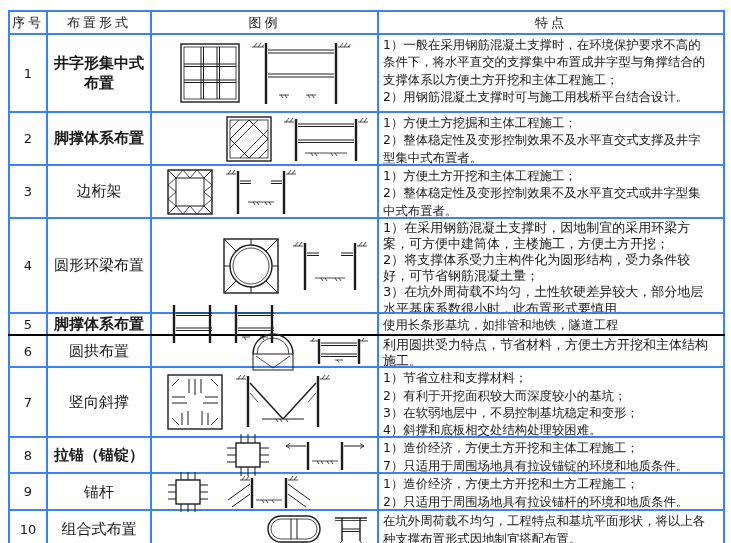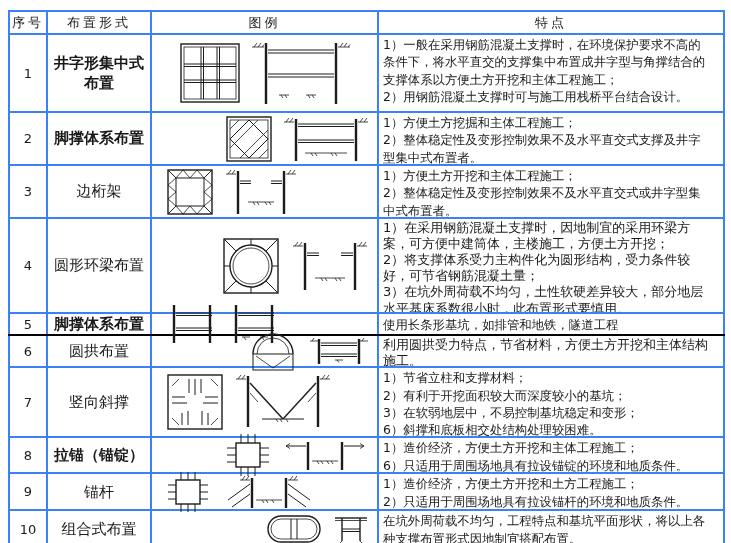--- a/index.html
+++ b/index.html
@@ -287,21 +287,21 @@
         <line x1="28" y1="48" x2="70" y2="48"></line>
         <path d="M42,48l2,3M46,48l2,3M52,48l2,3" class="thin"></path>
       </svg>
     </div>
   </td>
   <td class="feat-cell">
     <div class="feat h67">
       <div>1）节省立柱和支撑材料；</div>
       <div>2）有利于开挖面积较大而深度较小的基坑；</div>
       <div>3）在软弱地层中，不易控制基坑稳定和变形；</div>
-      <div>6）斜撑和底板相交处结构处理较困难。</div>
+      <div>4）斜撑和底板相交处结构处理较困难。</div>
     </div>
   </td>
 </tr>
 
 <tr class="thick-t">
   <td class="no-cell">8</td>
   <td class="form-cell bold">拉锚（锚锭）</td>
   <td>
     <div class="leg jr h33">
       <svg width="46" height="46" viewBox="0 0 46 46">
@@ -327,21 +327,21 @@
         <line x1="63" y1="8" x2="83" y2="8"></line>
                 <path d="M83,8l-4,-2.5M83,8l-4,2.5" class="thin"></path>
         <line x1="31" y1="23" x2="57" y2="23" class="thin"></line>
         <path d="M36,23l2,3M40,23l2,3M46,23l2,3M50,23l2,3" class="thin"></path>
       </svg>
     </div>
   </td>
   <td class="feat-cell">
     <div class="feat h33">
       <div>1）造价经济，方便土方开挖和主体工程施工；</div>
-      <div>6）只适用于周围场地具有拉设锚锭的环境和地质条件。</div>
+      <div>7）只适用于周围场地具有拉设锚锭的环境和地质条件。</div>
     </div>
   </td>
 </tr>
 
 <tr>
   <td class="no-cell">9</td>
   <td class="form-cell">锚杆</td>
   <td>
     <div class="leg jl h34">
       <svg width="44" height="44" viewBox="0 0 44 44">

